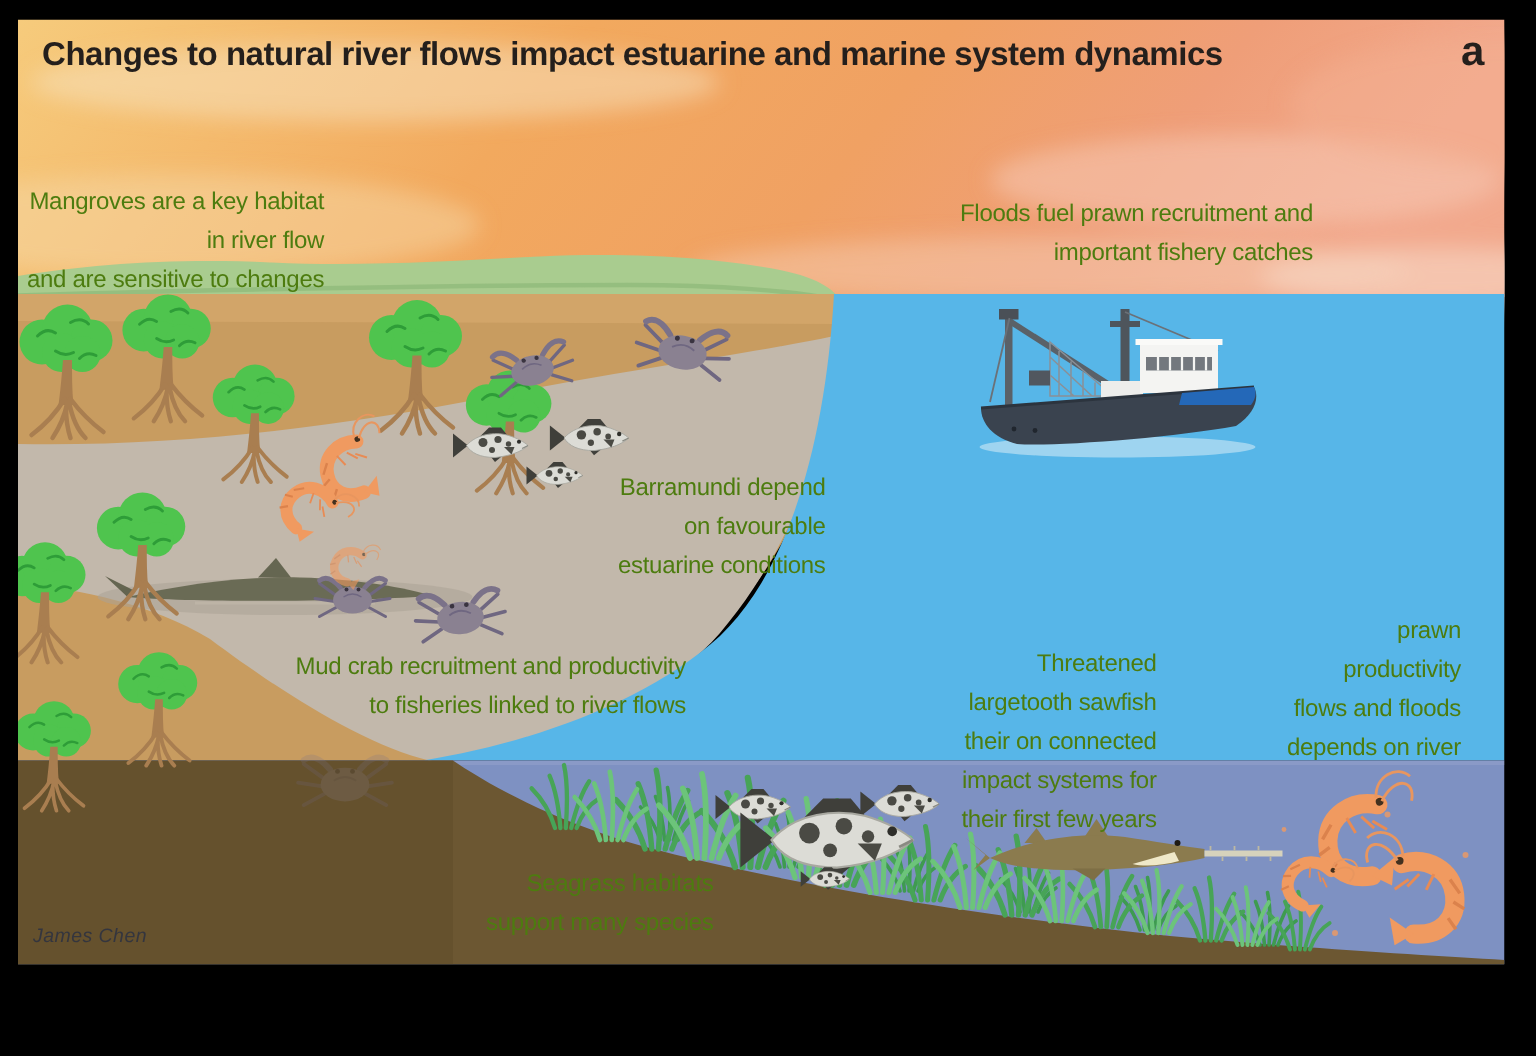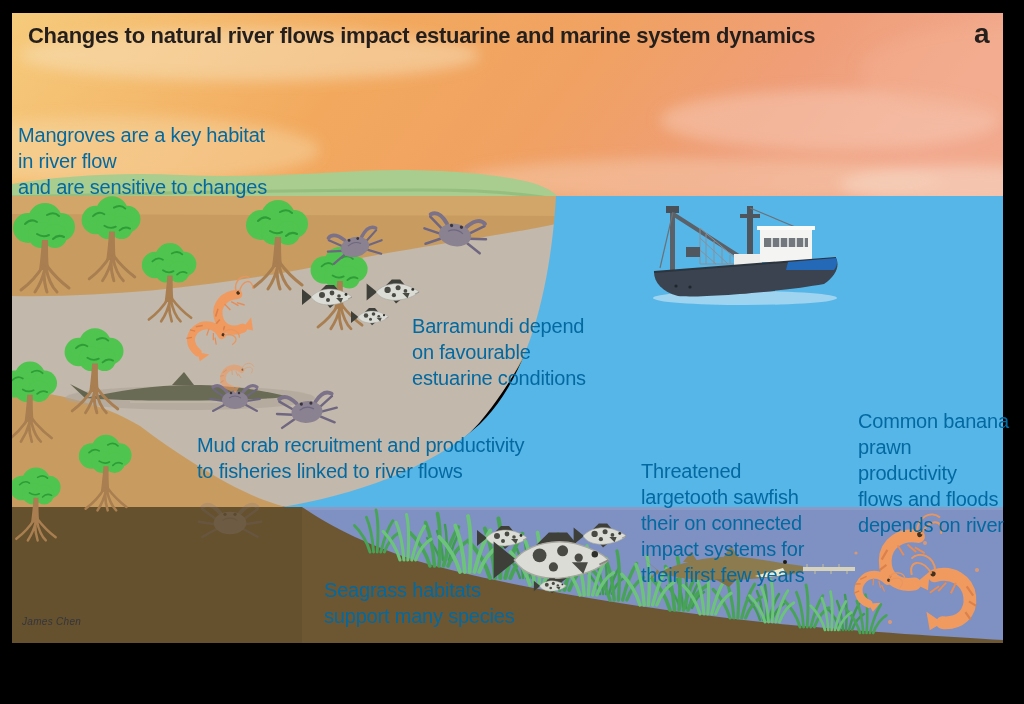--- a/index.html
+++ b/index.html
@@ -1,24 +1,24 @@
 <!DOCTYPE html>
 <html><head>
 <meta charset="utf-8">
 <style>
   html,body{margin:0;padding:0;background:#000;}
   .stage{position:relative;width:1024px;height:685px;background:#000;overflow:hidden;
-         font-family:"Liberation Sans",sans-serif;}
+         font-family:"Liberation Sans",sans-serif;text-align:right;}
   .scene{position:absolute;left:0;top:0;}
   .title{position:absolute;left:28px;top:23px;font-size:22px;font-weight:bold;
          color:#241F1C;letter-spacing:-0.3px;white-space:nowrap;}
   .panel-label{position:absolute;left:974px;top:18px;font-size:28px;font-weight:bold;color:#241F1C;}
-  .ann{position:absolute;font-size:20px;line-height:26px;color:#0369a1;letter-spacing:-0.2px;}
+  .ann{position:absolute;font-size:16px;line-height:26px;color:#4d7c0f;letter-spacing:-0.2px;}
   .ann div{white-space:nowrap;}
-  .credit{position:absolute;left:22px;top:616px;font-size:10px;font-style:italic;
+  .credit{position:absolute;left:22px;top:616px;font-size:13px;font-style:italic;
           color:rgba(42,48,66,0.82);letter-spacing:0.3px;}
 </style>
 </head>
 <body>
 
 <div class="stage">
 
 <svg class="scene" width="1024" height="704" viewBox="0 0 1024 704">
   <defs>
     <linearGradient id="sky" x1="0" y1="0" x2="1" y2="0.15">
@@ -252,42 +252,45 @@
 
   <div class="title">Changes to natural river flows impact estuarine and marine system dynamics</div>
   <div class="panel-label">a</div>
 
   <div class="ann" style="left:18px;top:122px;">
     <div>Mangroves are a key habitat</div>
     <div>in river flow</div>
     <div>and are sensitive to changes</div>
   </div>
 
+  <div class="ann" style="left:640px;top:130px;">
+    <div>Floods fuel prawn recruitment and</div>
+    <div>important fishery catches</div>
+  </div>
 
   <div class="ann" style="left:412px;top:313px;">
     <div>Barramundi depend</div>
     <div>on favourable</div>
     <div>estuarine conditions</div>
   </div>
 
   <div class="ann" style="left:197px;top:432px;">
     <div>Mud crab recruitment and productivity</div>
     <div>to fisheries linked to river flows</div>
   </div>
 
-  <div class="ann" style="left:641px;top:430px;margin-top:28px;">
+  <div class="ann" style="left:641px;top:430px;">
     <div>Threatened</div>
     <div>largetooth sawfish</div>
     <div>their on connected</div>
     <div>impact systems for</div>
     <div>their first few years</div>
   </div>
 
   <div class="ann" style="left:858px;top:408px;">
-    <div>Common banana</div>
     <div>prawn</div>
     <div>productivity</div>
     <div>flows and floods</div>
     <div>depends on river</div>
   </div>
 
   <div class="ann" style="left:324px;top:577px;">
     <div>Seagrass habitats</div>
     <div>support many species</div>
   </div>

